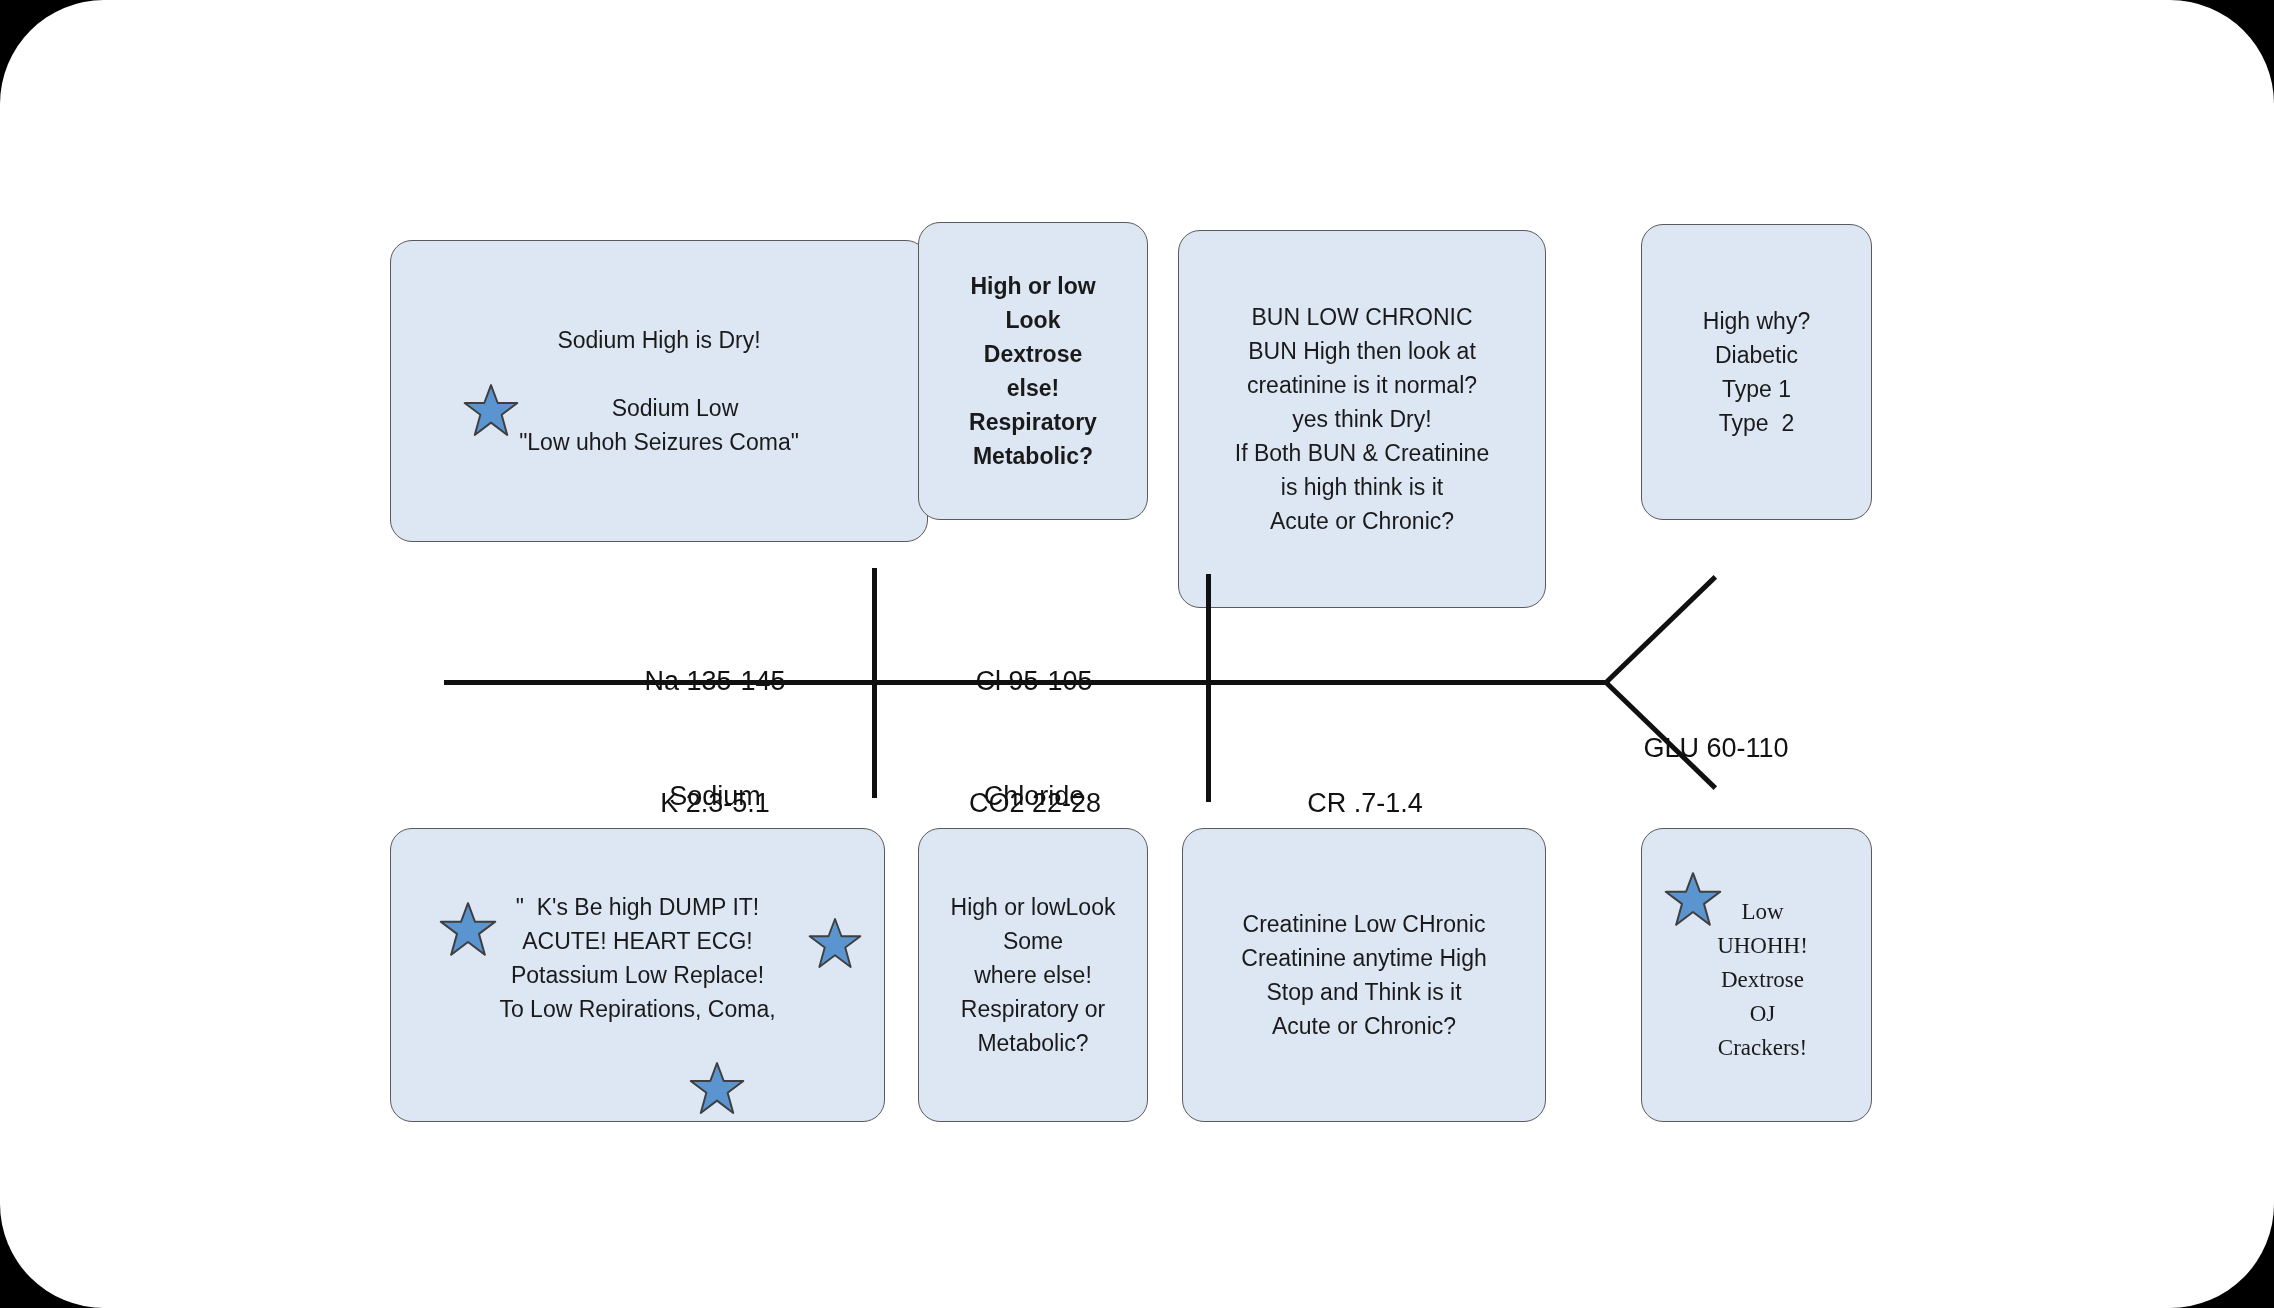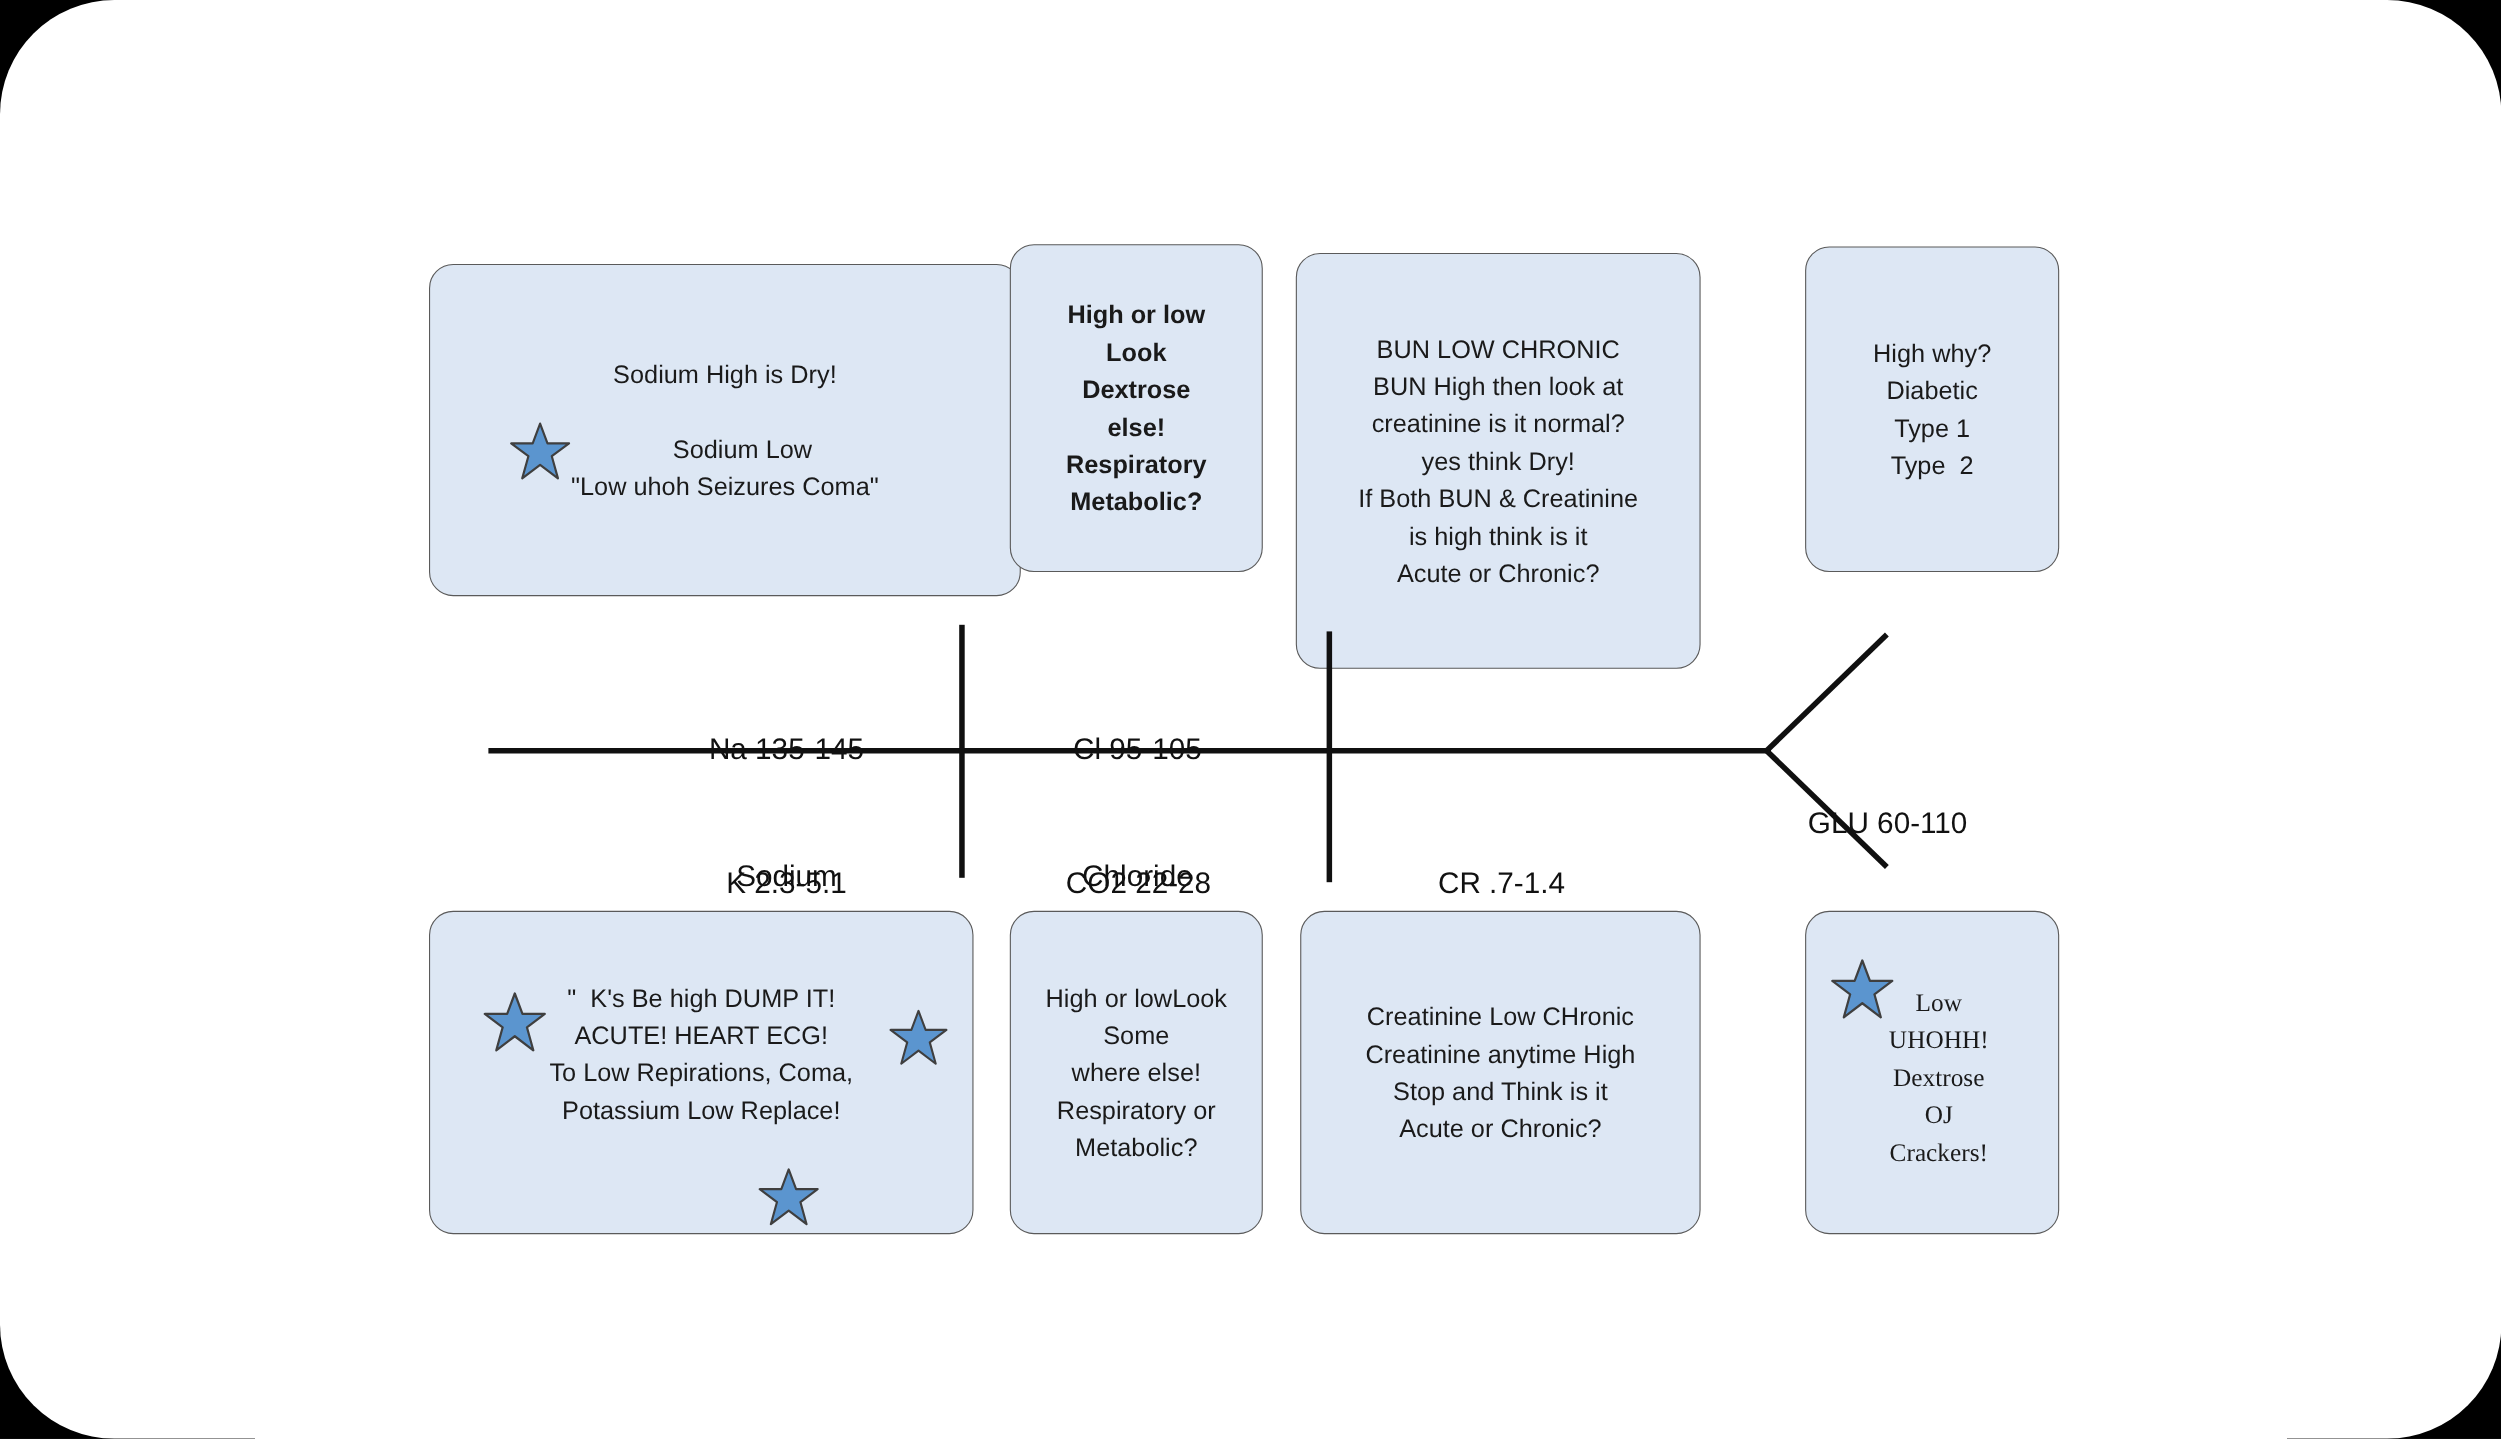--- a/index.html
+++ b/index.html
@@ -179,22 +179,22 @@
     </svg>
     <svg class="star" style="left:417px; top:88px;" width="54" height="52" viewBox="0 0 100 95">
       <polygon points="50,3 62,35 97,35 69,56 79,92 50,70 21,92 31,56 3,35 38,35" fill="#5b95cf" stroke="#3f3f3f" stroke-width="3.5" stroke-linejoin="round"></polygon>
     </svg>
     <svg class="star" style="left:298px; top:232px;" width="56" height="54" viewBox="0 0 100 95">
       <polygon points="50,3 62,35 97,35 69,56 79,92 50,70 21,92 31,56 3,35 38,35" fill="#5b95cf" stroke="#3f3f3f" stroke-width="3.5" stroke-linejoin="round"></polygon>
     </svg>
     <div class="lines" style="margin-top:-34px;">
       <div>"  K's Be high DUMP IT!</div>
       <div>ACUTE! HEART ECG!</div>
+      <div>Potassium Low Replace!</div>
       <div>To Low Repirations, Coma,</div>
-      <div>Potassium Low Replace!</div>
     </div>
   </div>
 
   <div class="note-box" style="left:918px; top:828px; width:230px; height:294px;">
     <div class="lines">
       <div>High or lowLook</div>
       <div>Some</div>
       <div>where else!</div>
       <div>Respiratory or</div>
       <div>Metabolic?</div>

